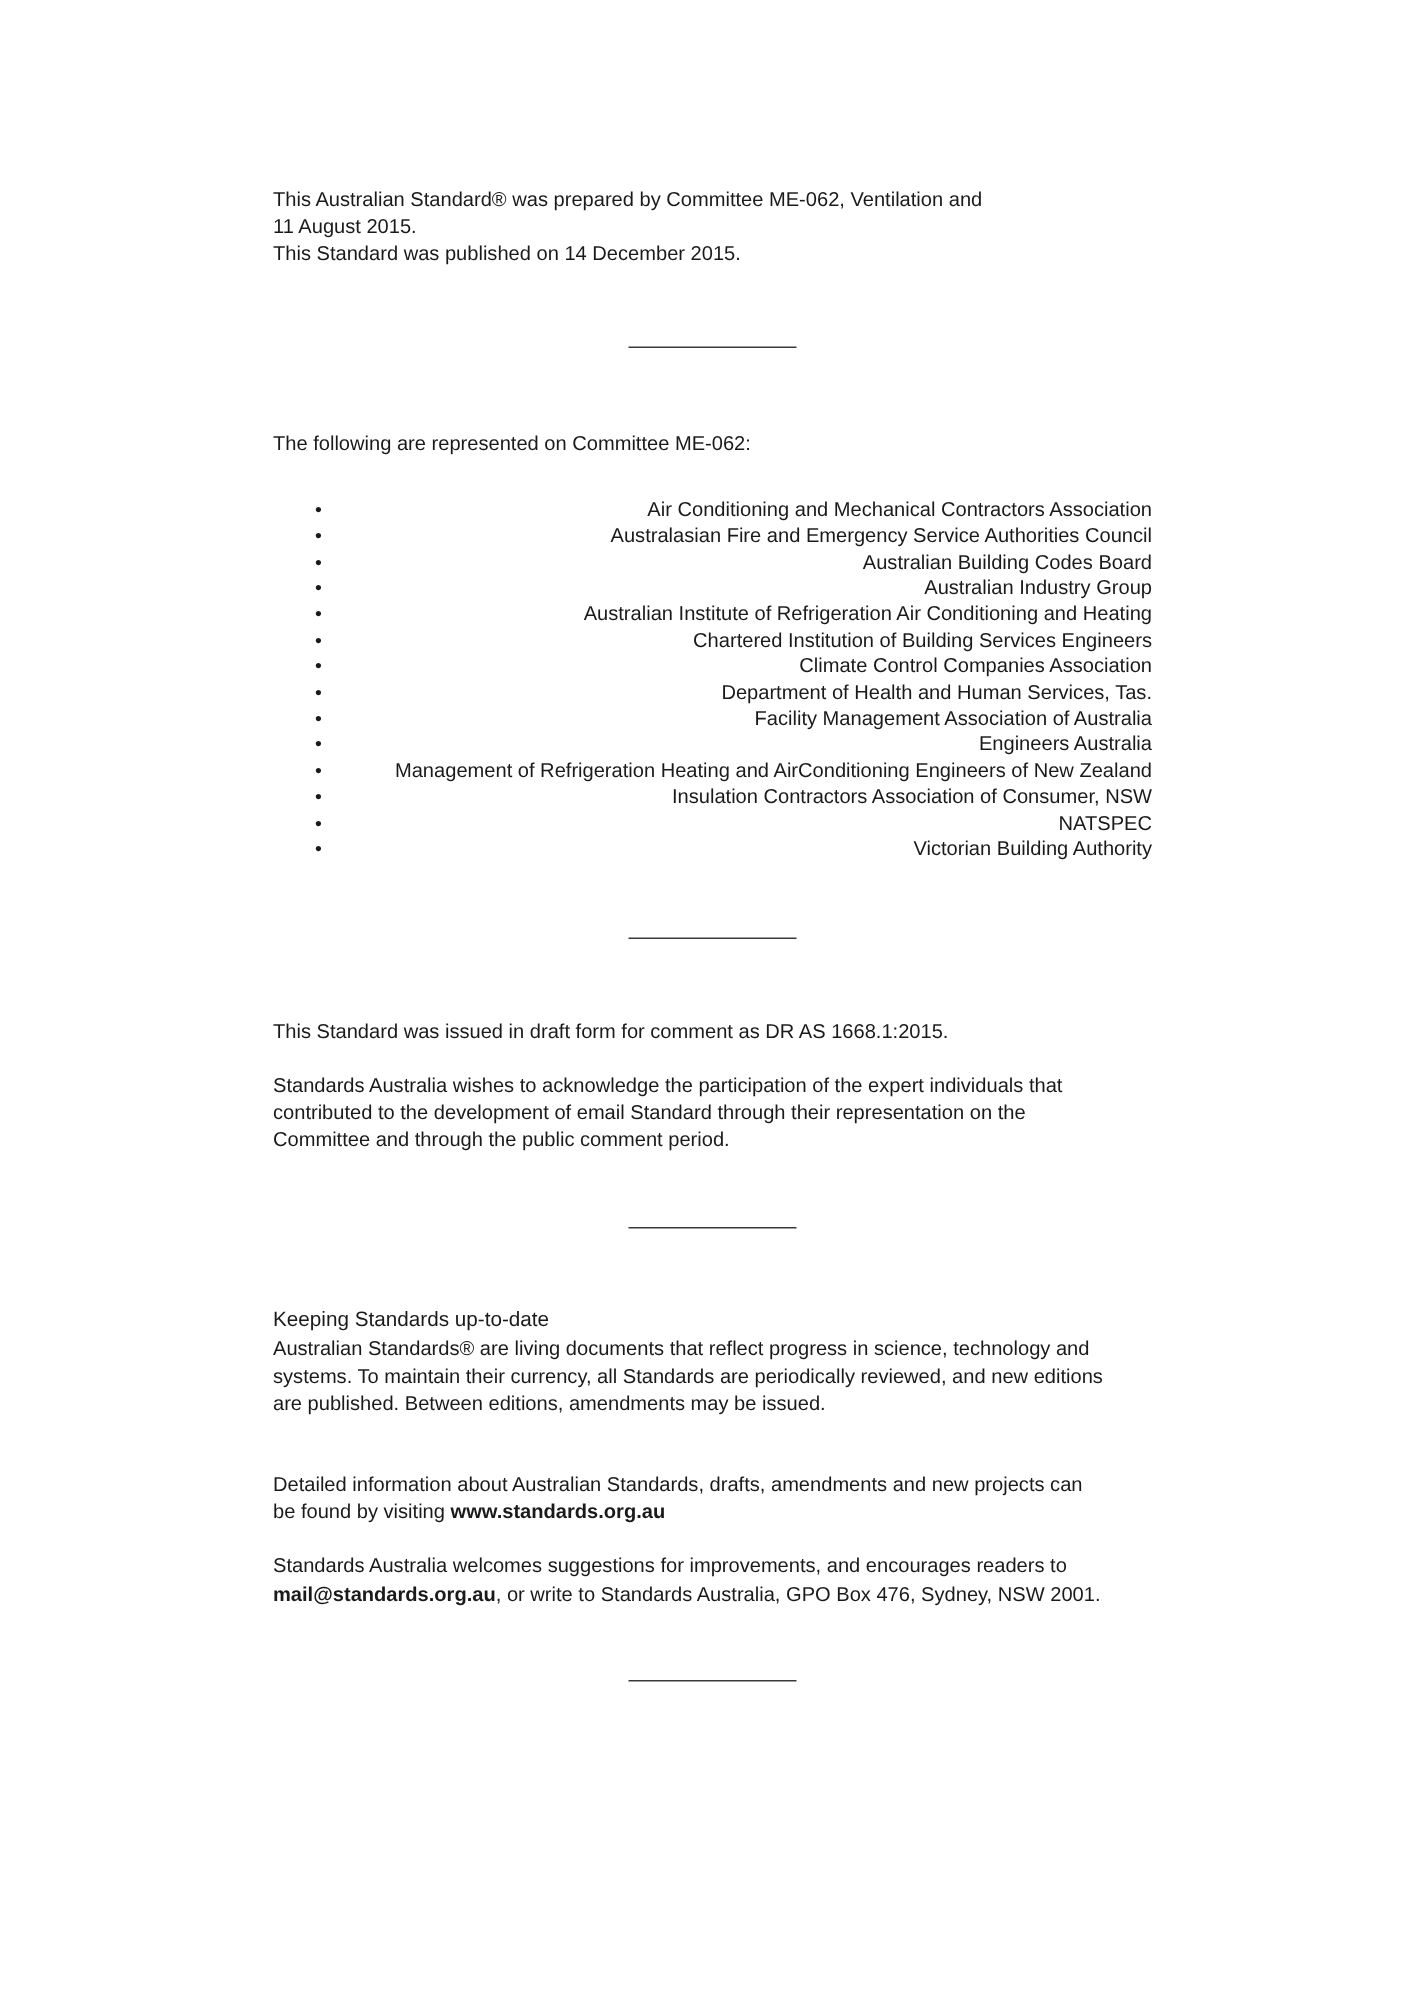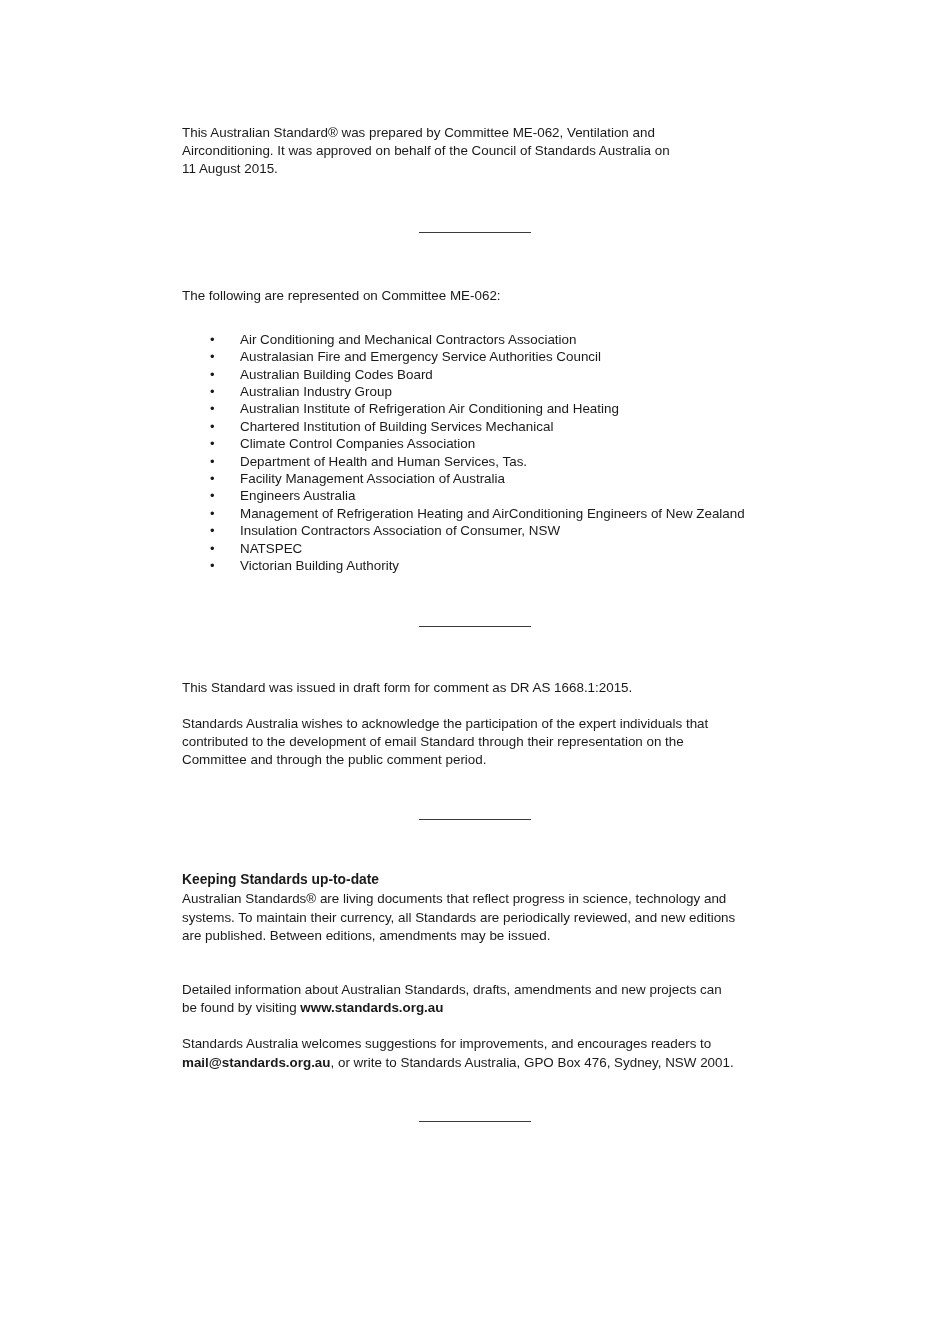--- a/index.html
+++ b/index.html
@@ -44,36 +44,37 @@
     display: inline-block;
     width: 112px;
     height: 0;
     border-top: 1px solid #3a3a3a;
     vertical-align: middle;
   }
   ul.committee {
     list-style: none;
     margin: 0;
     padding: 0;
+    text-align: right;
   }
   ul.committee li {
     position: relative;
     padding-left: 58px;
     line-height: 17.4px;
   }
   ul.committee li::before {
     content: "\2022";
     position: absolute;
     left: 28px;
     top: 0;
     font-size: 13px;
   }
   h2.section-title {
     font-size: 13.8px;
-    font-weight: bold;
+    font-weight: normal;
     margin: 0 0 1px 0;
     line-height: 18px;
   }
   .bold {
     font-weight: bold;
   }
   .spacer-1 { height: 44px; }
   .spacer-2 { height: 46px; }
   .spacer-3 { height: 42px; }
   .spacer-4 { height: 44px; }
@@ -82,43 +83,43 @@
   .spacer-7 { height: 40px; }
 </style>
 </head>
 <body>
 
 <div class="page">
   <div class="content">
 
     <div class="block">
       <p>This Australian Standard® was prepared by Committee ME-062, Ventilation and</p>
-      <p>Airconditioning. It was approved on behalf of the Council of Standards Australia on</p>
       <p>11 August 2015.</p>
+      <p>This Standard was published on 14 December 2015.</p>
     </div>
 
     <div class="spacer-1"></div>
 
     <div class="rule-wrap">
       <span class="rule"></span>
     </div>
 
     <div class="spacer-2"></div>
 
     <p>The following are represented on Committee ME-062:</p>
 
     <div class="gap-md"></div>
 
     <ul class="committee">
       <li>Air Conditioning and Mechanical Contractors Association</li>
       <li>Australasian Fire and Emergency Service Authorities Council</li>
       <li>Australian Building Codes Board</li>
       <li>Australian Industry Group</li>
       <li>Australian Institute of Refrigeration Air Conditioning and Heating</li>
-      <li>Chartered Institution of Building Services Mechanical</li>
+      <li>Chartered Institution of Building Services Engineers</li>
       <li>Climate Control Companies Association</li>
       <li>Department of Health and Human Services, Tas.</li>
       <li>Facility Management Association of Australia</li>
       <li>Engineers Australia</li>
       <li>Management of Refrigeration Heating and AirConditioning Engineers of New Zealand</li>
       <li>Insulation Contractors Association of Consumer, NSW</li>
       <li>NATSPEC</li>
       <li>Victorian Building Authority</li>
     </ul>
 

